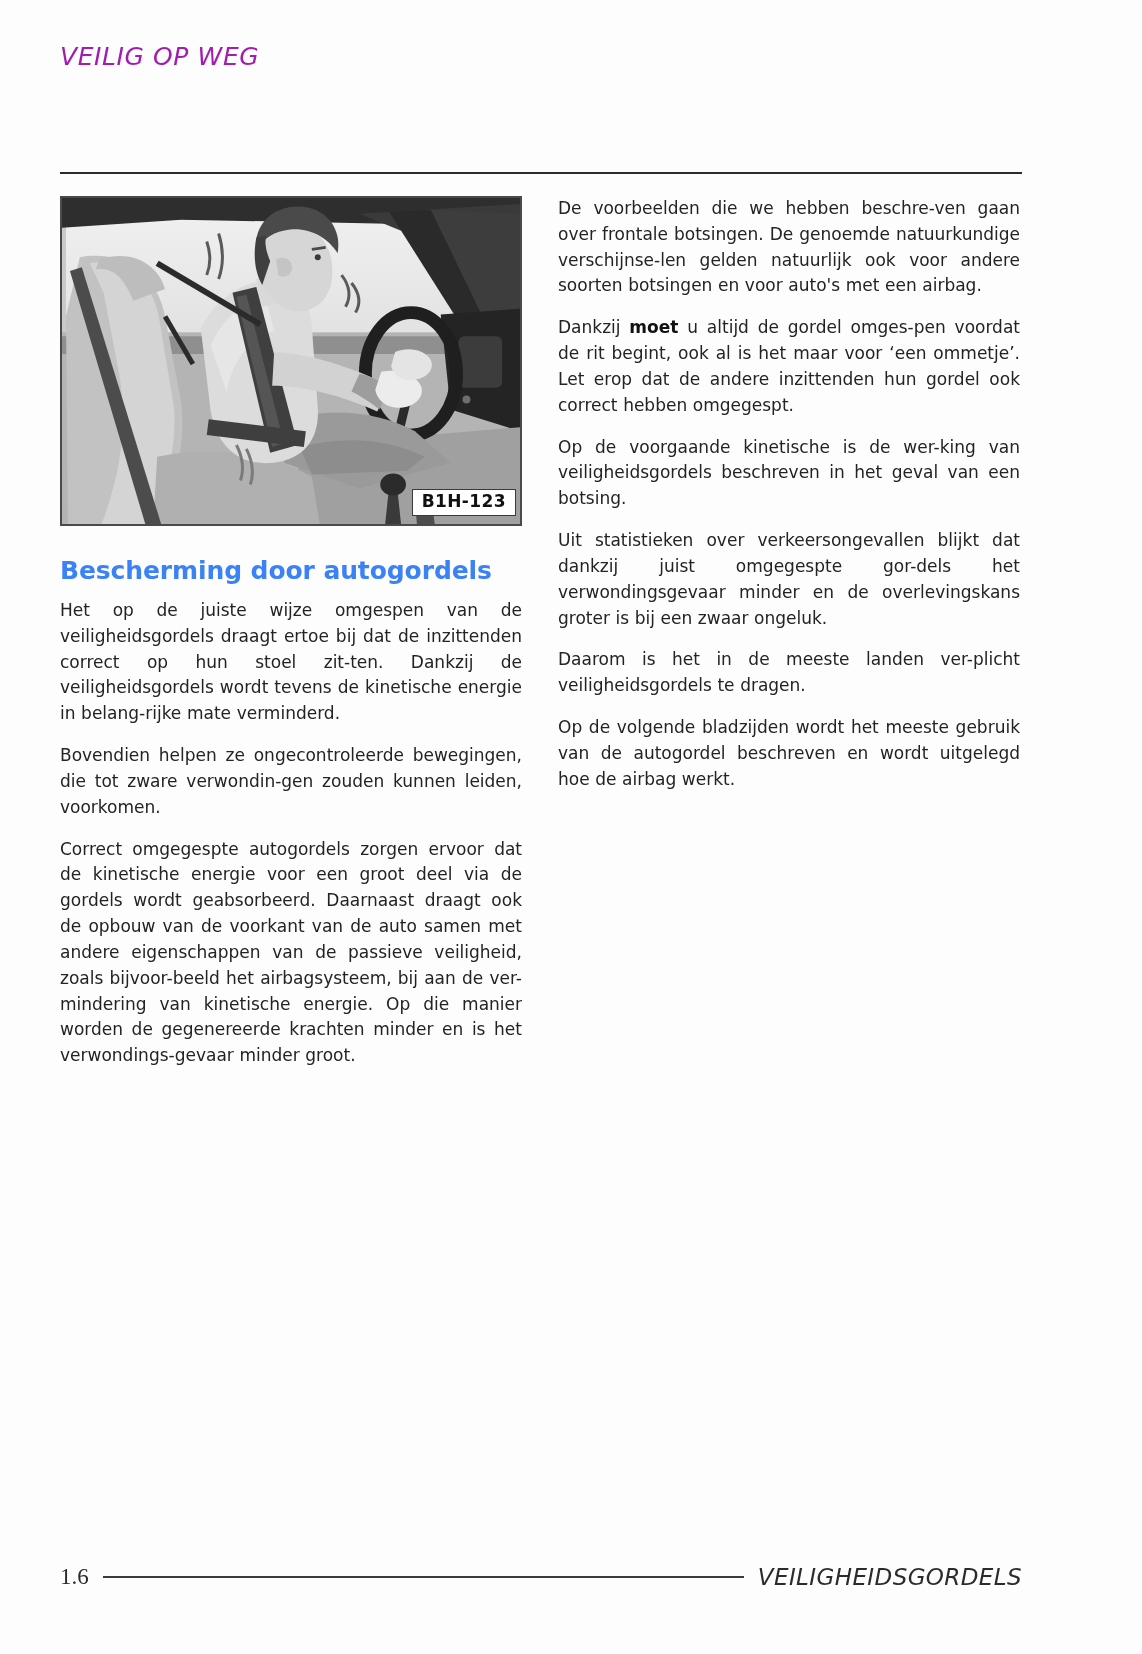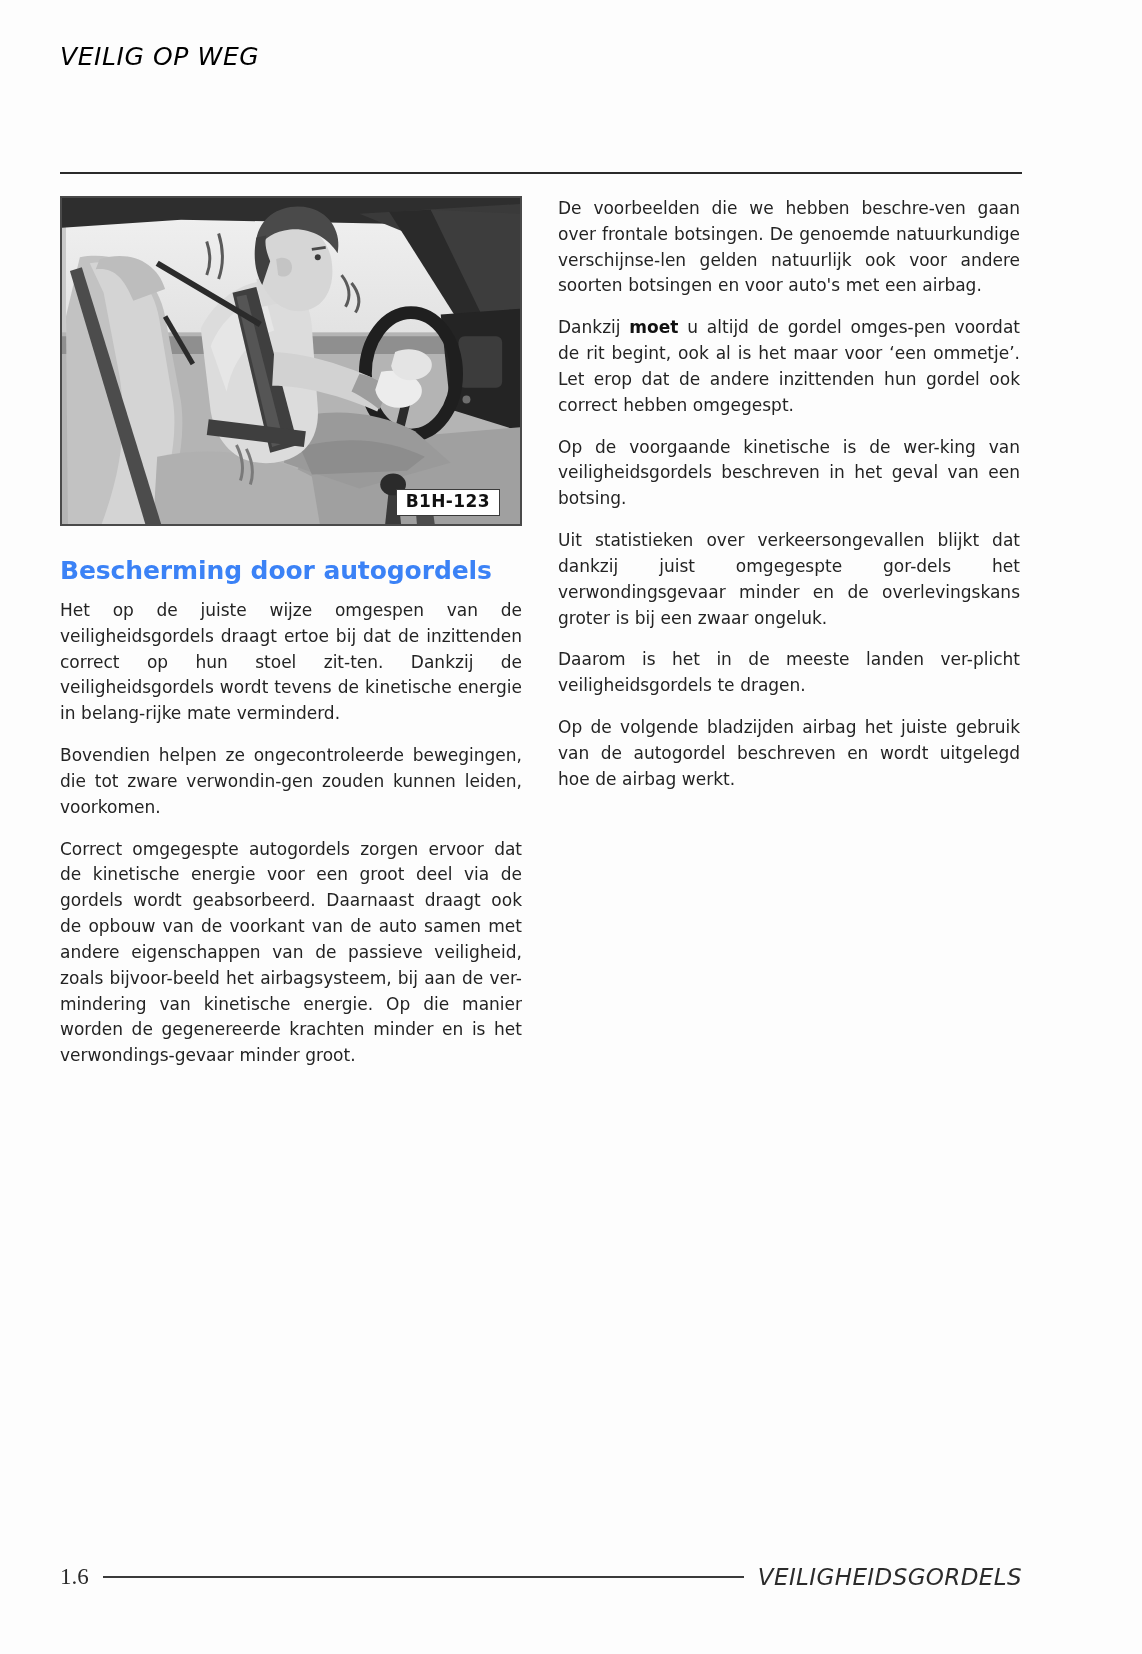--- a/index.html
+++ b/index.html
@@ -25,21 +25,21 @@
   }
 
   
   .runhead {
     position: absolute;
     left: 60px;
     top: 42px;
     font-size: 25px;
     font-style: italic;
     letter-spacing: 0.6px;
-    color: #000000;
+    color: #a21caf;
     font-family: "DejaVu Sans", sans-serif;
     white-space: nowrap;
   }
 
   
   .top-rule {
     position: absolute;
     left: 60px;
     top: 172px;
     width: 962px;
@@ -63,21 +63,21 @@
     height: 330px;
     border: 2px solid #4a4a4a;
     box-sizing: border-box;
     overflow: hidden;
     background: #cfcfcf;
   }
   .fig-svg { display: block; width: 100%; height: 100%; }
 
   .fig-label {
     position: absolute;
-    right: 20px;
+    right: 4px;
     bottom: 8px;
     background: #ffffff;
     border: 1px solid #3a3a3a;
     padding: 2px 9px 3px 9px;
     font-size: 17px;
     font-weight: bold;
     letter-spacing: 0.4px;
     color: #111;
     font-family: "DejaVu Sans", sans-serif;
     line-height: 1.15;
@@ -250,21 +250,21 @@
 
   <div class="col col-right">
 
     <p class="body">De voorbeelden die we hebben beschre-ven gaan over frontale botsingen. De genoemde natuurkundige verschijnse-len gelden natuurlijk ook voor andere soorten botsingen en voor auto's met een airbag.</p>
 
     <p class="body"><span>Dankzij </span><b>moet</b><span> u altijd de gordel omges-pen voordat de rit begint, ook al is het maar voor ‘een ommetje’. Let erop dat de andere inzittenden hun gordel ook correct hebben omgegespt.</span></p>
 
     <p class="body">Op de voorgaande kinetische is de wer-king van veiligheidsgordels beschreven in het geval van een botsing.</p>
     <p class="body">Uit statistieken over verkeersongevallen blijkt dat dankzij juist omgegespte gor-dels het verwondingsgevaar minder en de overlevingskans groter is bij een zwaar ongeluk.</p>
     <p class="body">Daarom is het in de meeste landen ver-plicht veiligheidsgordels te dragen.</p>
-    <p class="body">Op de volgende bladzijden airbag het juiste gebruik van de autogordel beschreven en wordt uitgelegd hoe de airbag werkt.</p>
+    <p class="body">Op de volgende bladzijden wordt het meeste gebruik van de autogordel beschreven en wordt uitgelegd hoe de airbag werkt.</p>
   </div>
 
   <div class="footer">
     <span class="folio">1.6</span>
     <span class="footer-rule"></span>
     <span class="footer-title">VEILIGHEIDSGORDELS</span>
   </div>
 
 </div>
 

